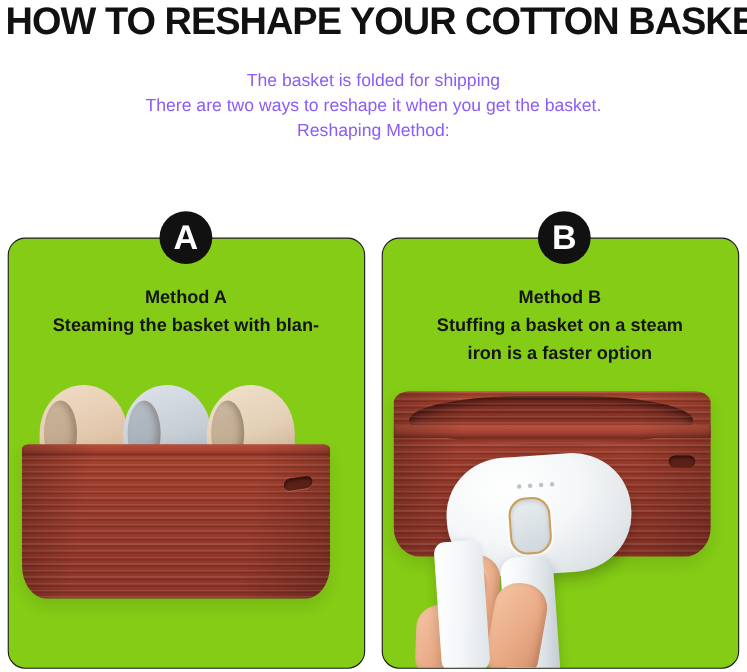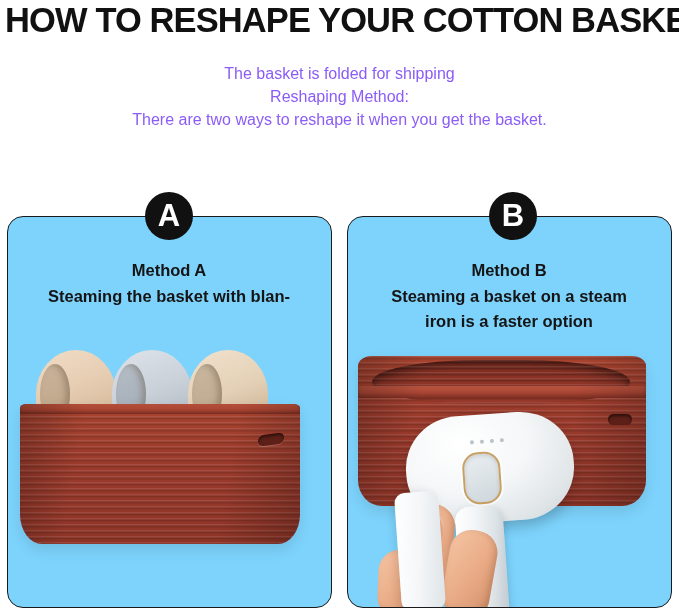--- a/index.html
+++ b/index.html
@@ -49,21 +49,21 @@
   }
   .subtitle div { white-space: nowrap; }
 
   
   .card {
     position: absolute;
     top: 216px;
     height: 392px;
     border: 1.6px solid #1a1a1a;
     border-radius: 16px;
-    background: #7dd3fc;
+    background: #84cc16;
     overflow: hidden;
   }
   .card-a { left: 7px;   width: 325px; }
   .card-b { left: 347px; width: 325px; }
 
   
   .badge {
     position: absolute;
     top: 192px;
     width: 48px;
@@ -369,22 +369,22 @@
 </style>
 </head>
 <body>
 
 <div class="page">
 
   <div class="title">HOW TO RESHAPE YOUR COTTON BASKET</div>
 
   <div class="subtitle">
     <div>The basket is folded for shipping</div>
+    <div>There are two ways to reshape it when you get the basket.</div>
     <div>Reshaping Method:</div>
-    <div>There are two ways to reshape it when you get the basket.</div>
   </div>
 
   <div class="badge badge-a">A</div>
 
   <div class="card card-a">
 
     <div class="card-text">
       <div class="heading">Method A</div>
       <div class="line">Steaming the basket with blan-</div>
     </div>
@@ -408,21 +408,21 @@
       </div>
     </div>
   </div>
 
   <div class="badge badge-b">B</div>
 
   <div class="card card-b">
 
     <div class="card-text">
       <div class="heading">Method B</div>
-      <div class="line">Steaming a basket on a steam</div>
+      <div class="line">Stuffing a basket on a steam</div>
       <div class="line">iron is a faster option</div>
     </div>
 
     <div class="photo">
       <div class="scene-b">
 
         <div class="basket basket-b">
           <div class="rope"></div>
           <div class="interior">
             <div class="coil"></div>

